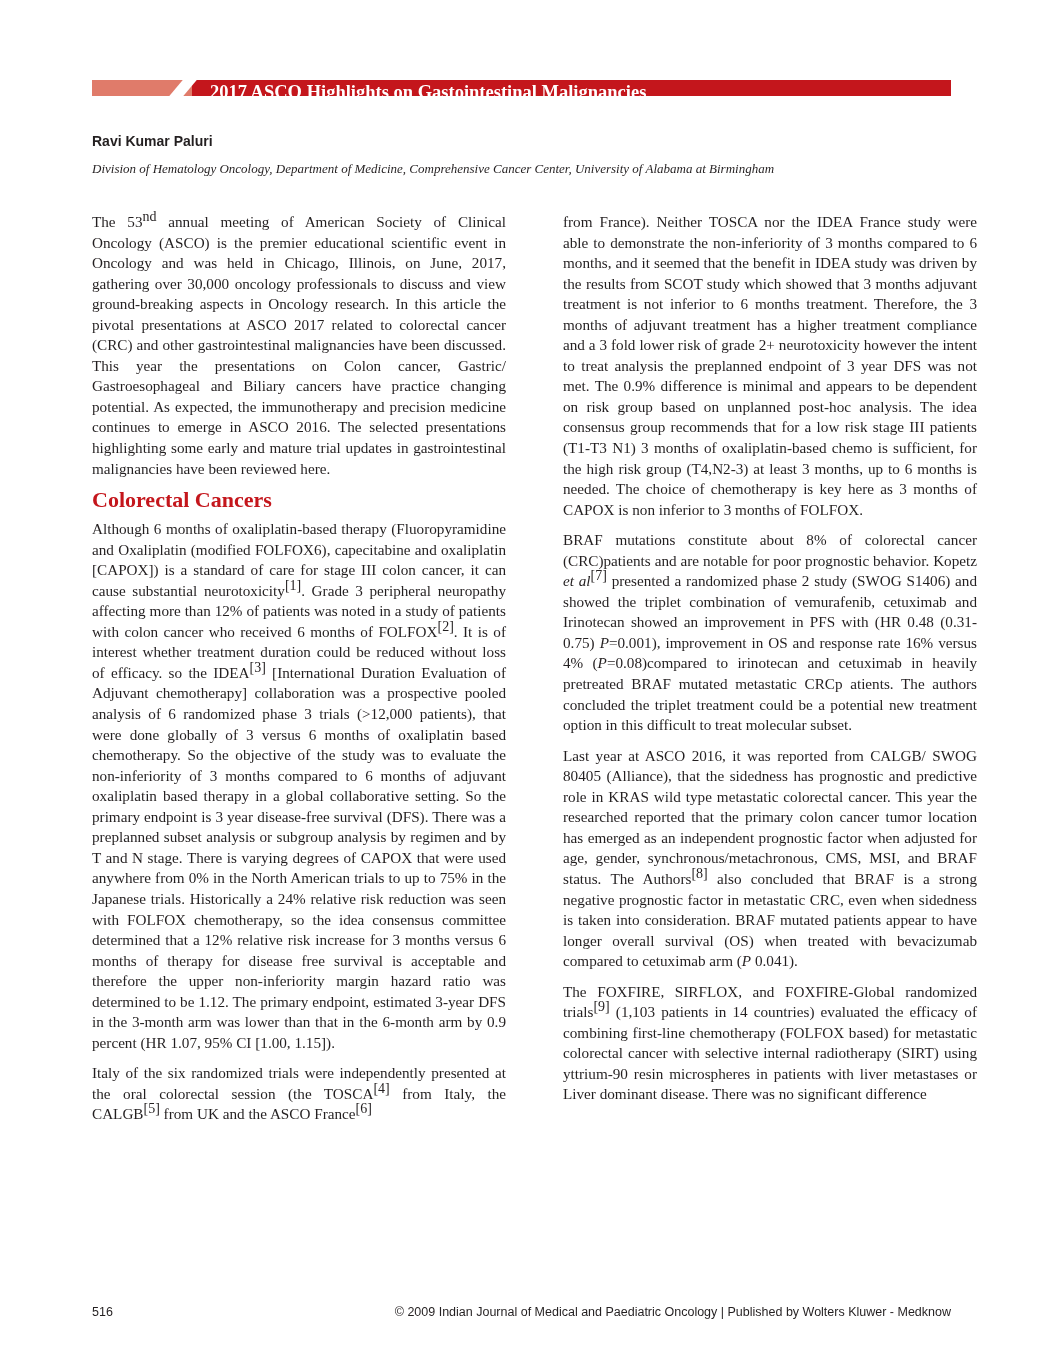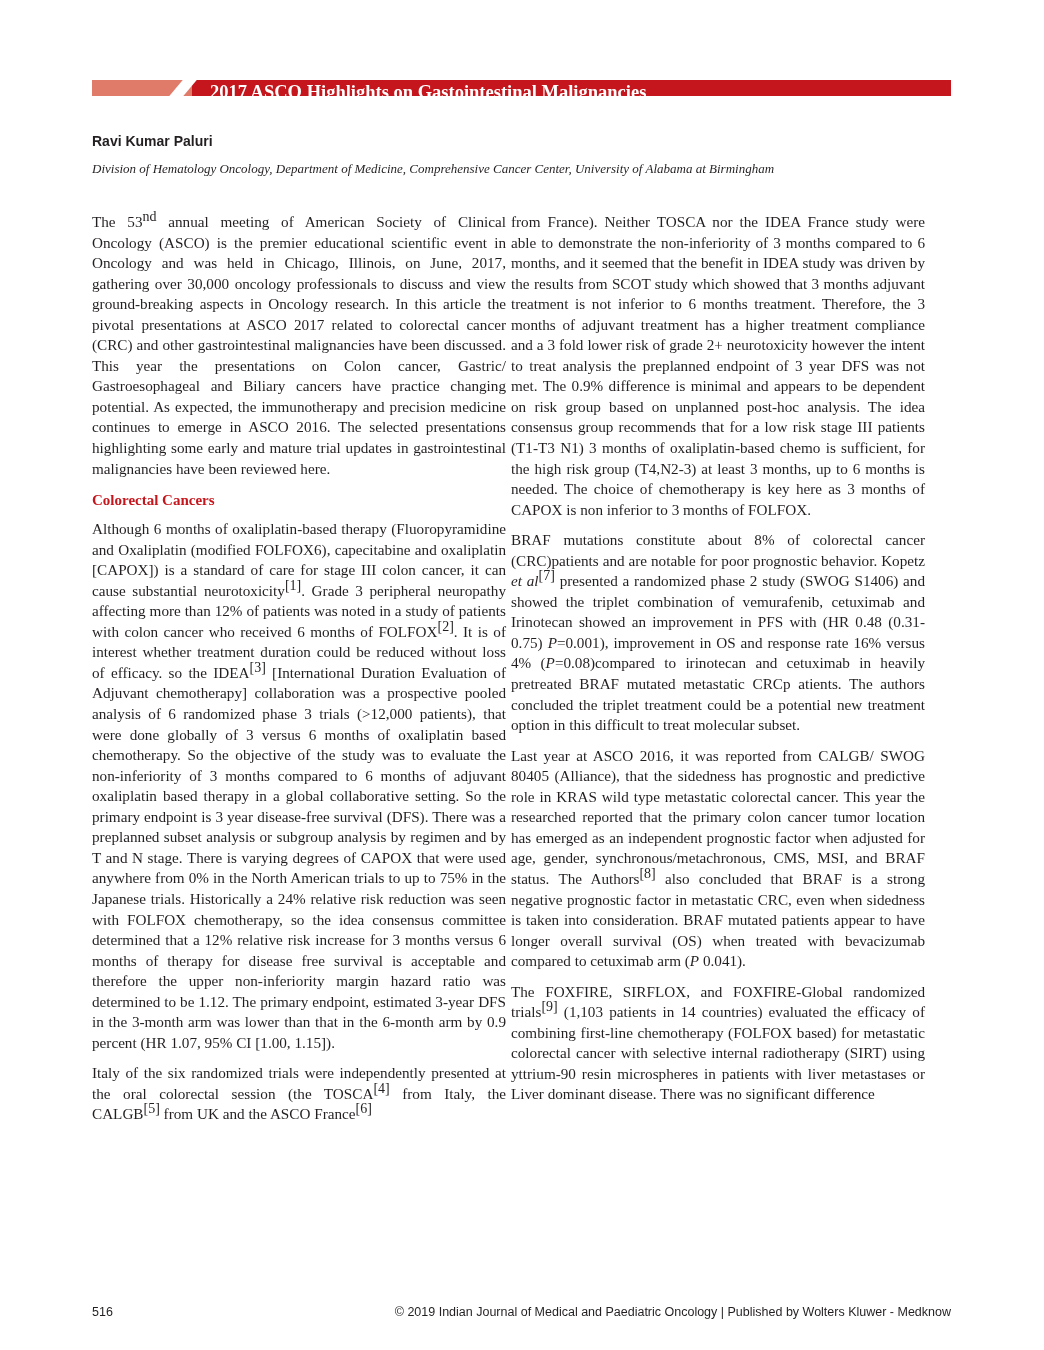--- a/index.html
+++ b/index.html
@@ -5,24 +5,24 @@
   html, body { margin:0; padding:0; background:#ffffff; }
   body { width:1044px; height:1350px; position:relative; overflow:hidden; color:#231f20; }
   .banner { position:absolute; left:92px; top:80px; width:859px; height:16px; background:#c4161c; overflow:hidden; }
   .banner-accent { position:absolute; left:0; top:0; width:100px; height:24px; background:#e07b6a; }
   .banner-cut { position:absolute; left:79px; top:-6px; width:14px; height:40px; background:#ffffff; transform:skewX(-40deg); }
   .banner-title { position:absolute; left:118px; top:0; line-height:24px; font-family:"Liberation Serif", serif; font-weight:bold; font-size:18.5px; color:#ffffff; white-space:nowrap; }
   .author { position:absolute; left:92px; top:133px; font-family:"Liberation Sans", sans-serif; font-weight:bold; font-size:14px; color:#231f20; }
   .affil { position:absolute; left:92px; top:161px; font-family:"Liberation Serif", serif; font-style:italic; font-size:13px; color:#231f20; white-space:nowrap; }
   .col { position:absolute; top:212px; width:414px; font-family:"Liberation Serif", serif; font-size:15.2px; line-height:20.55px; text-align:justify; }
   .col-left { left:92px; }
-  .col-right { left:511px; }
+  .col-right { left:563px; }
   .col p { margin:0 0 10px 0; }
   sup { font-size:14px; line-height:0; vertical-align:6px; }
-  .section-head { font-family:"Liberation Serif", serif; font-weight:bold; font-size:15px; color:#c4161c; margin:2px 0 8px 0; line-height:22px; }
+  .section-head { font-family:"Liberation Serif", serif; font-weight:bold; font-size:22px; color:#c4161c; margin:2px 0 8px 0; line-height:22px; }
   .footer { position:absolute; top:1269px; font-family:"Liberation Sans", sans-serif; font-size:12.5px; color:#231f20;margin-top:36px; }
   .footer-page { left:92px; }
   .footer-copy { right:93px; }
 </style>
 </head>
 <body>
 
 <div class="banner">
   <div class="banner-accent"></div>
   <div class="banner-cut"></div>
@@ -46,13 +46,13 @@
   <p><span> from France). Neither TOSCA nor the IDEA France study were able to demonstrate the non-inferiority of 3 months compared to 6 months, and it seemed that the benefit in IDEA study was driven by the results from SCOT study which showed that 3 months adjuvant treatment is not inferior to 6 months treatment. Therefore, the 3 months of adjuvant treatment has a higher treatment compliance and a 3 fold lower risk of grade 2+ neurotoxicity however the intent to treat analysis the preplanned endpoint of 3 year DFS was not met. The 0.9% difference is minimal and appears to be dependent on risk group based on unplanned post-hoc analysis. The idea consensus group recommends that for a low risk stage III patients (T1-T3 N1) 3 months of oxaliplatin-based chemo is sufficient, for the high risk group (T4,N2-3) at least 3 months, up to 6 months is needed. The choice of chemotherapy is key here as 3 months of CAPOX is non inferior to 3 months of FOLFOX.</span></p>
 
   <p><span>BRAF mutations constitute about 8% of colorectal cancer (CRC)patients and are notable for poor prognostic behavior. Kopetz </span><i>et al</i><sup>[7]</sup><span> presented a randomized phase 2 study (SWOG S1406) and showed the triplet combination of vemurafenib, cetuximab and Irinotecan showed an improvement in PFS with (HR 0.48 (0.31-0.75) </span><i>P</i><span>=0.001), improvement in OS and response rate 16% versus 4% (</span><i>P</i><span>=0.08)compared to irinotecan and cetuximab in heavily pretreated BRAF mutated metastatic CRCp atients. The authors concluded the triplet treatment could be a potential new treatment option in this difficult to treat molecular subset.</span></p>
 
   <p><span>Last year at ASCO 2016, it was reported from CALGB/ SWOG 80405 (Alliance), that the sidedness has prognostic and predictive role in KRAS wild type metastatic colorectal cancer. This year the researched reported that the primary colon cancer tumor location has emerged as an independent prognostic factor when adjusted for age, gender, synchronous/metachronous, CMS, MSI, and BRAF status. The Authors</span><sup>[8]</sup><span> also concluded that BRAF is a strong negative prognostic factor in metastatic CRC, even when sidedness is taken into consideration. BRAF mutated patients appear to have longer overall survival (OS) when treated with bevacizumab compared to cetuximab arm (</span><i>P</i><span> 0.041).</span></p>
 
   <p><span>The FOXFIRE, SIRFLOX, and FOXFIRE-Global randomized trials</span><sup>[9]</sup><span> (1,103 patients in 14 countries) evaluated the efficacy of combining first-line chemotherapy (FOLFOX based) for metastatic colorectal cancer with selective internal radiotherapy (SIRT) using yttrium-90 resin microspheres in patients with liver metastases or Liver dominant disease. There was no significant difference</span></p>
 </div>
 
 <div class="footer footer-page">516</div>
-<div class="footer footer-copy">© 2019 Indian Journal of Medical and Paediatric Oncology | Published by Wolters Kluwer - Medknow</div>
+<div class="footer footer-copy">© 2009 Indian Journal of Medical and Paediatric Oncology | Published by Wolters Kluwer - Medknow</div>
 
 </body></html>

